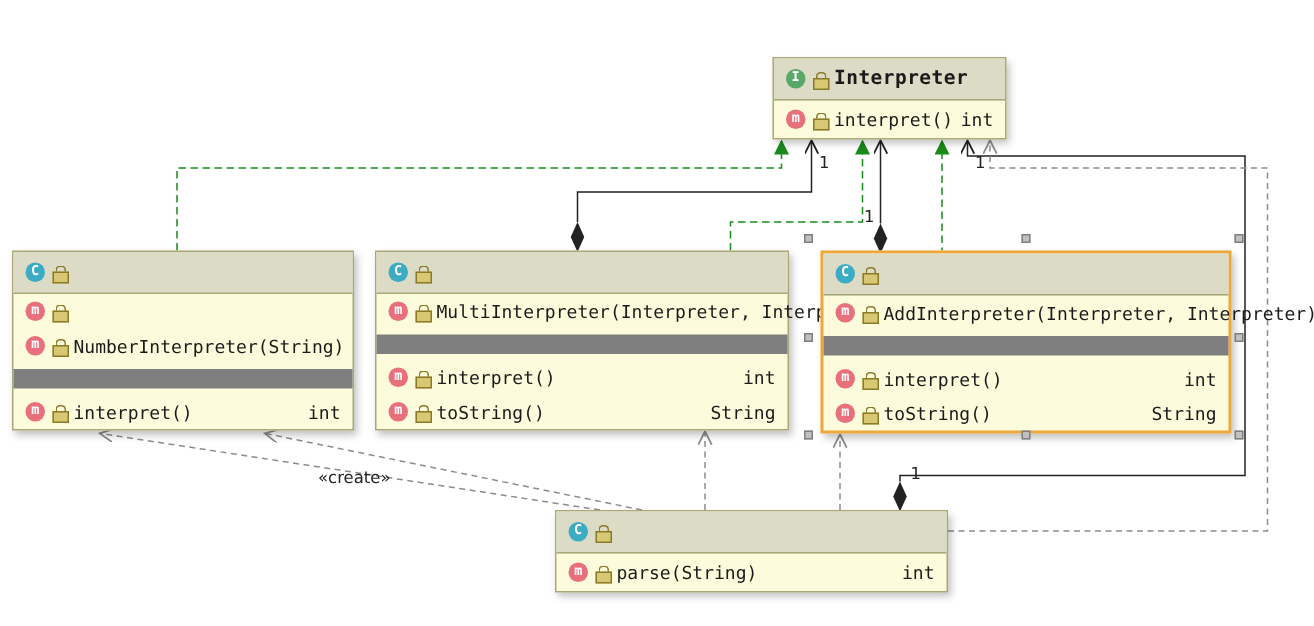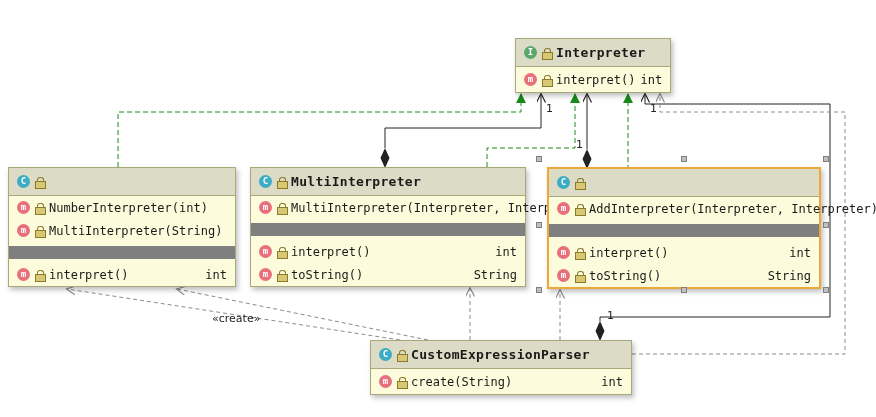--- a/index.html
+++ b/index.html
@@ -107,41 +107,39 @@
   </div>
 
   <div class="uml-box" style="left:8px;top:167px;width:228px;">
     <div class="uml-header">
       <span class="cicon klass">C</span>
       <span class="mini"></span>
     </div>
     <div class="uml-row">
       <span class="cicon method">m</span>
       <span class="mini"></span>
-      <span>NumberInterpreter(int)</span>
-    </div>
-    <div class="uml-row">
-      <span class="cicon method">m</span>
-      <span class="mini"></span>
-      <span>MultiInterpreter(String)</span>
+    </div>
+    <div class="uml-row">
+      <span class="cicon method">m</span>
+      <span class="mini"></span>
+      <span>NumberInterpreter(String)</span>
     </div>
     <div class="uml-sep"></div>
     <div class="uml-row">
       <span class="cicon method">m</span>
       <span class="mini"></span>
       <span>interpret()</span>
       <span class="mtype">int</span>
     </div>
   </div>
 
   <div class="uml-box" style="left:250px;top:167px;width:276px;">
     <div class="uml-header">
       <span class="cicon klass">C</span>
       <span class="mini"></span>
-      <span>MultiInterpreter</span>
     </div>
     <div class="uml-row">
       <span class="cicon method">m</span>
       <span class="mini"></span>
       <span>MultiInterpreter(Interpreter, Interpreter)</span>
     </div>
     <div class="uml-sep"></div>
     <div class="uml-row">
       <span class="cicon method">m</span>
       <span class="mini"></span>
@@ -187,23 +185,22 @@
   <div class="handle" style="left:536px;top:222px;"></div>
   <div class="handle" style="left:823px;top:222px;"></div>
   <div class="handle" style="left:536px;top:287px;"></div>
   <div class="handle" style="left:681px;top:287px;"></div>
   <div class="handle" style="left:823px;top:287px;"></div>
 
   <div class="uml-box" style="left:370px;top:340px;width:262px;">
     <div class="uml-header">
       <span class="cicon klass">C</span>
       <span class="mini"></span>
-      <span>CustomExpressionParser</span>
     </div>
     <div class="uml-row" style="height:25px;">
       <span class="cicon method">m</span>
       <span class="mini"></span>
-      <span>create(String)</span>
+      <span>parse(String)</span>
       <span class="mtype">int</span>
     </div>
   </div>
 
 </div>
 
 </body></html>

